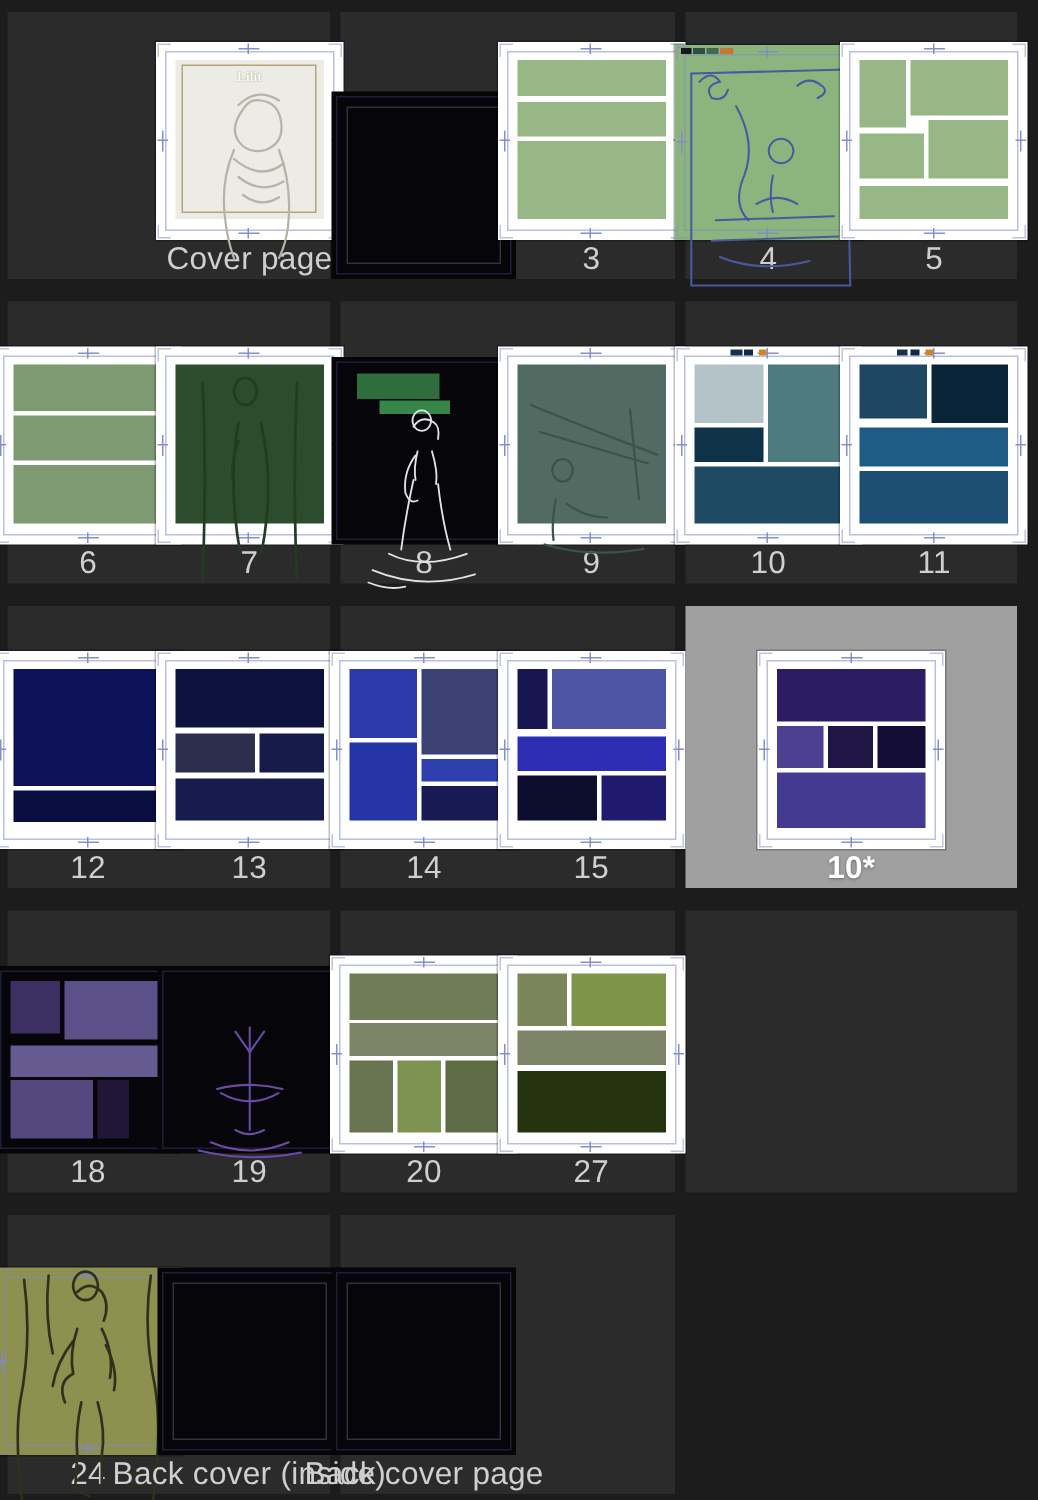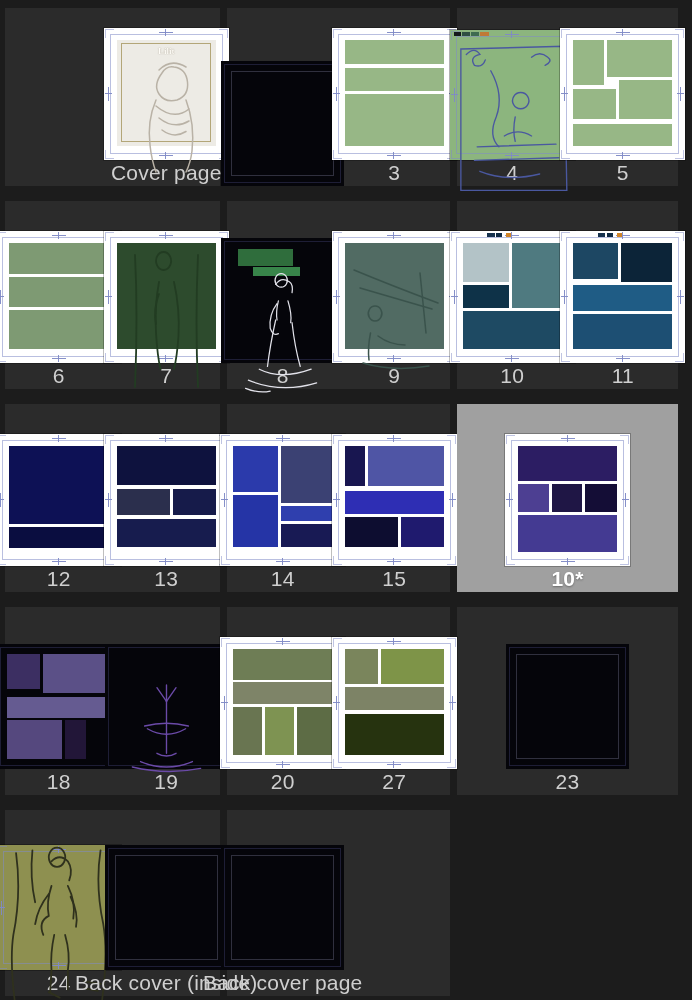--- a/index.html
+++ b/index.html
@@ -556,27 +556,20 @@
               <div class="panel" style="left: 0%; top: 0%; width: 34%; height: 33%; background: rgb(122, 133, 92);"></div>
               <div class="panel" style="left: 37%; top: 0%; width: 63%; height: 33%; background: rgb(126, 148, 72);"></div>
               <div class="panel" style="left: 0%; top: 36%; width: 100%; height: 22%; background: rgb(125, 131, 102);"></div>
               <div class="panel" style="left: 0%; top: 61%; width: 100%; height: 39%; background: rgb(38, 51, 15);"></div>
             </div>
           </div>
           <div class="plabel">27</div>
         </div>
       </div>
       <div class="cell c2">
-        <div class="half">
-          <div class="page kind-dark" style="width: 90px; height: 125px;">
-            <div class="dk1"></div>
-            <div class="dk2"></div>
-          </div>
-          <div class="plabel">23</div>
-        </div>
       </div>
     </div>
     <div class="row r5">
       <div class="cell c0">
         <div class="half">
           <div class="page kind-bleed" style="width: 91px; height: 125px; background: rgb(142, 144, 80);">
             <div class="sheet-rect"></div>
             <div class="cm cm-t1"></div>
             <div class="cm cm-t2"></div>
             <div class="cm cm-b1"></div>

